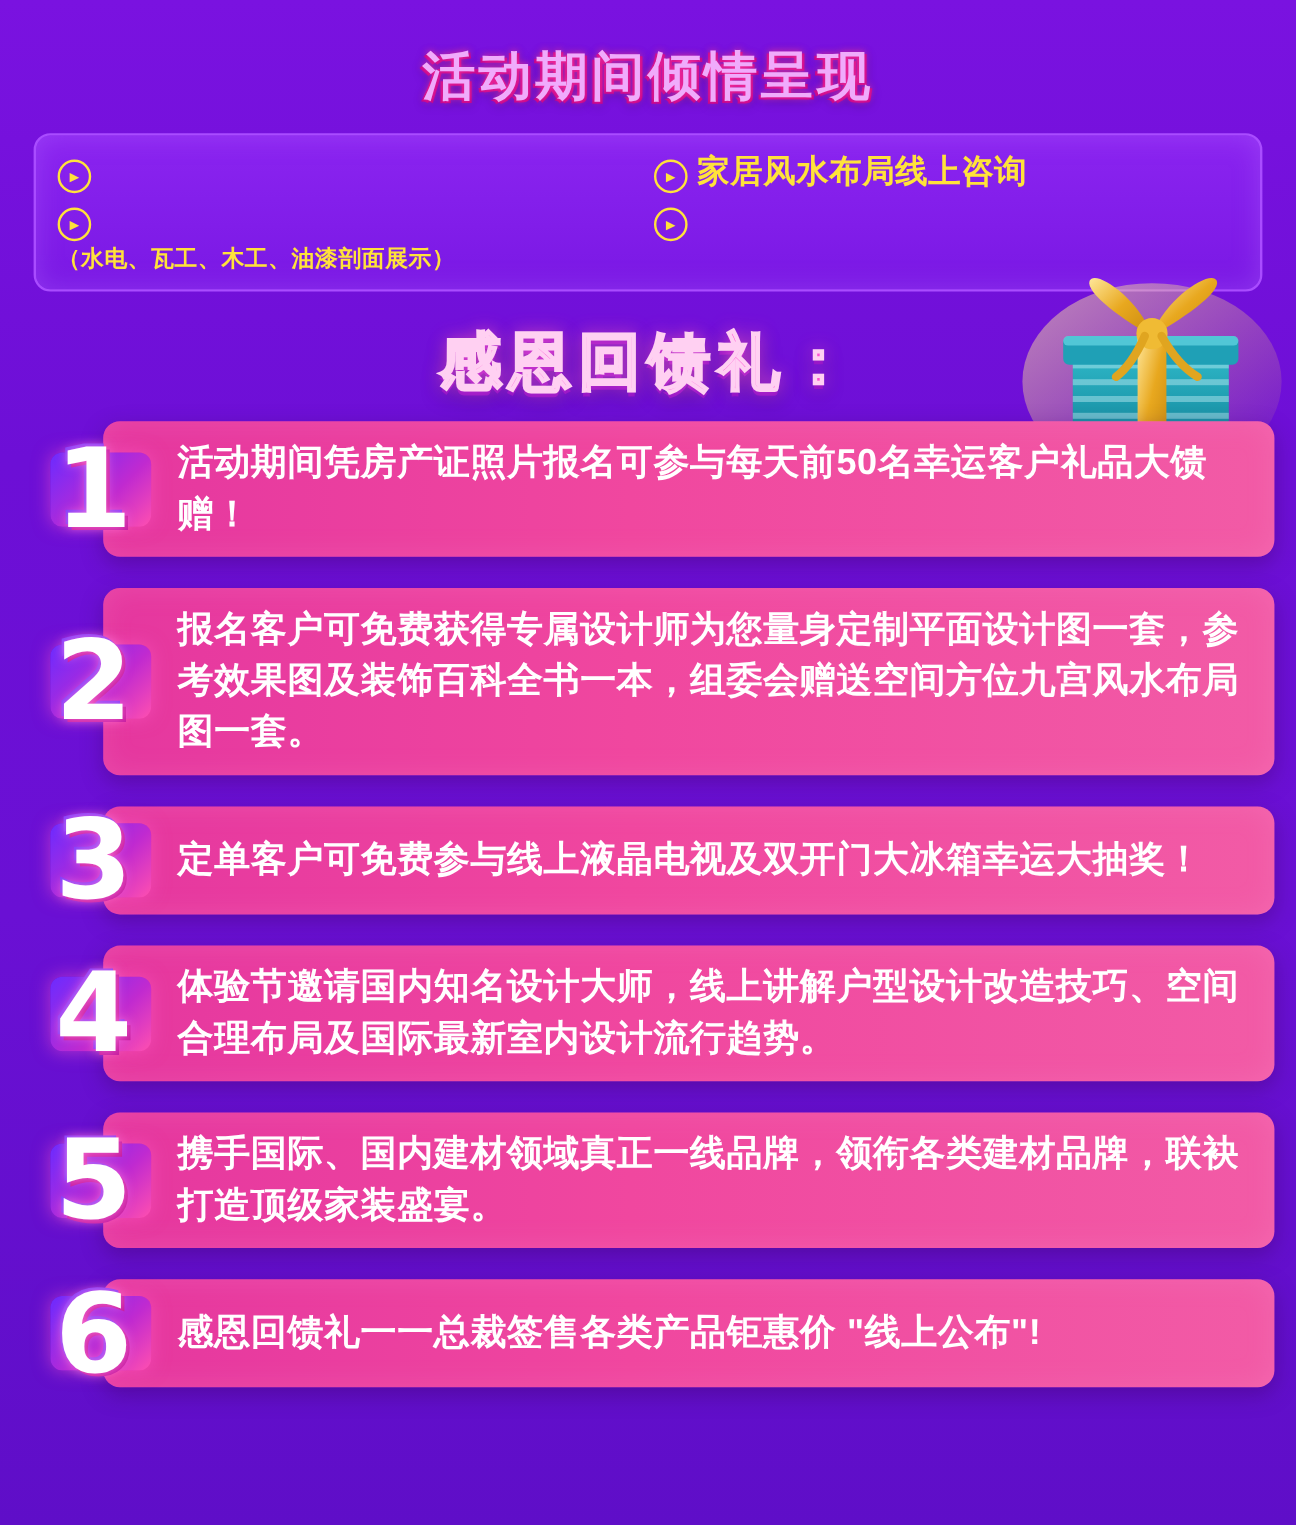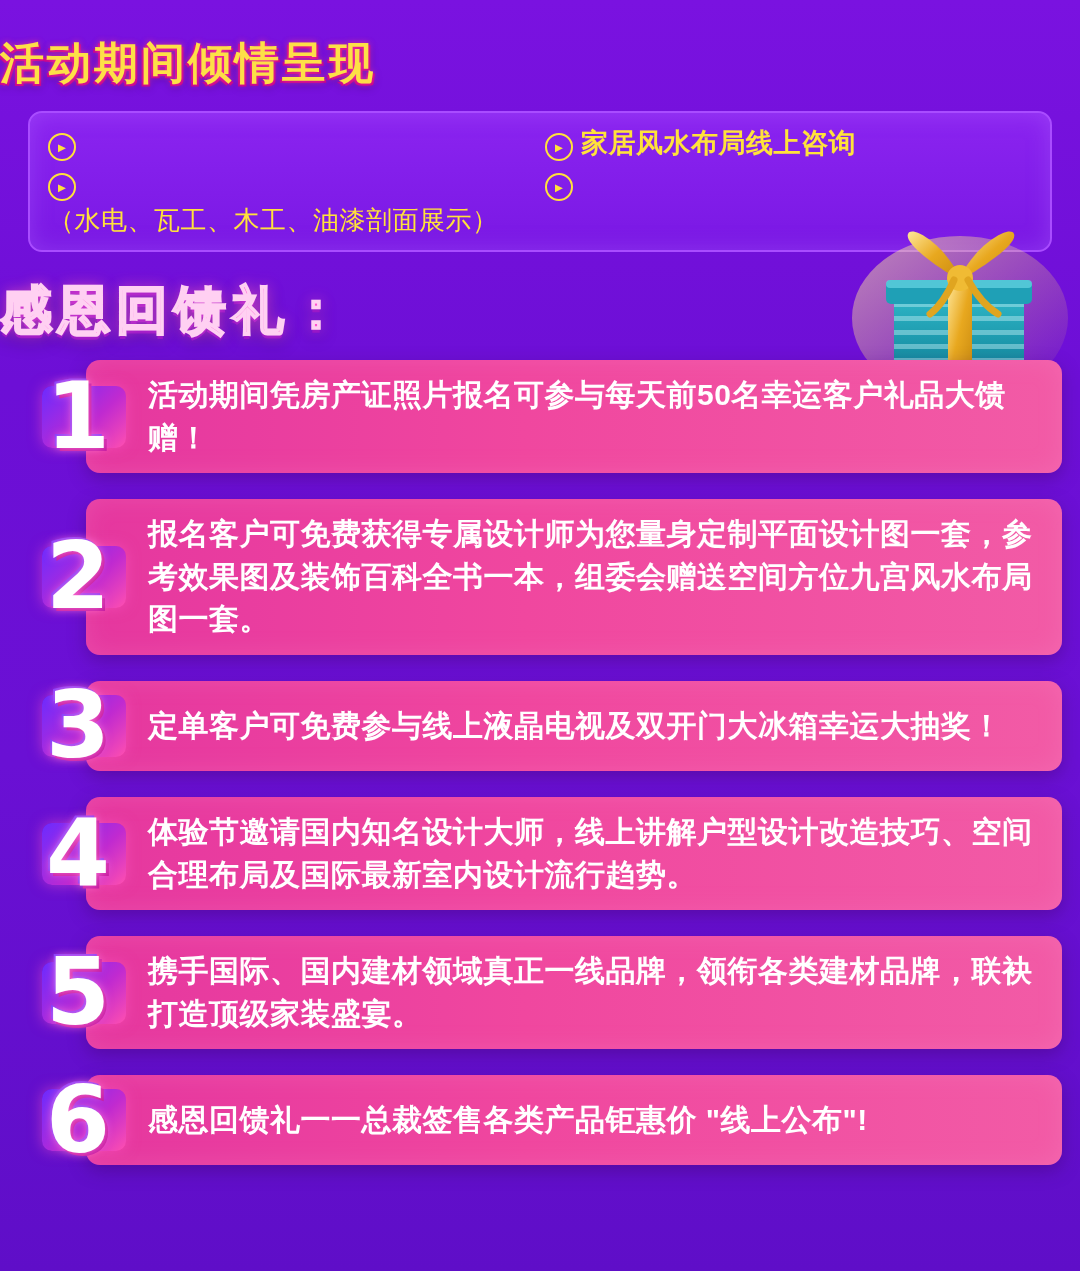--- a/index.html
+++ b/index.html
@@ -11,25 +11,26 @@
     width: 1080px;
     height: 1271px;
     position: relative;
     overflow: hidden;
     font-family: "Liberation Sans", sans-serif;
     background: linear-gradient(180deg, #7a12e0 0%, #6d0fd6 30%, #6a10d4 60%, #5f0ec8 100%);
   }
 
   
   .headline {
+    text-align: center;
     padding-top: 34px;
     font-size: 44px;
     font-weight: bold;
     letter-spacing: 3px;
-    color: #fde047;
+    color: #f0abfc;
     text-shadow:
       0 0 6px rgba(255, 60, 160, 0.9),
       2px 2px 0 #c4008a,
       -2px 2px 0 #c4008a,
       0 3px 10px rgba(0,0,0,0.35);
     font-family: "DejaVu Sans", "Liberation Sans", sans-serif;
   }
 
   
   .highlights {
@@ -64,38 +65,38 @@
     border: 2px solid #ffe23a;
     display: inline-flex;
     align-items: center;
     justify-content: center;
     font-size: 14px;
     line-height: 1;
     color: #ffe23a;
   }
   .hl-sub {
     color: #ffe23a;
-    font-size: 26px;
-    font-weight: normal;
+    font-size: 19px;
+    font-weight: bold;
     margin-top: 2px;
     letter-spacing: 0.5px;
   }
 
   
   .gift-title-wrap {
     position: relative;
     height: 92px;
     margin-top: 16px;
   }
   .gift-title {
     position: absolute;
     left: 0;
     right: 0;
     top: 8px;
-    text-align: left;
+    text-align: center;
     font-size: 52px;
     font-weight: bold;
     letter-spacing: 6px;
     color: #ff4fd0;
     -webkit-text-stroke: 2px #ffd0f2;
     text-shadow:
       0 0 14px rgba(255, 90, 210, 0.85),
       0 4px 0 #8d10c6,
       0 6px 18px rgba(0,0,0,0.4);
     font-family: "DejaVu Sans", "Liberation Sans", sans-serif;

